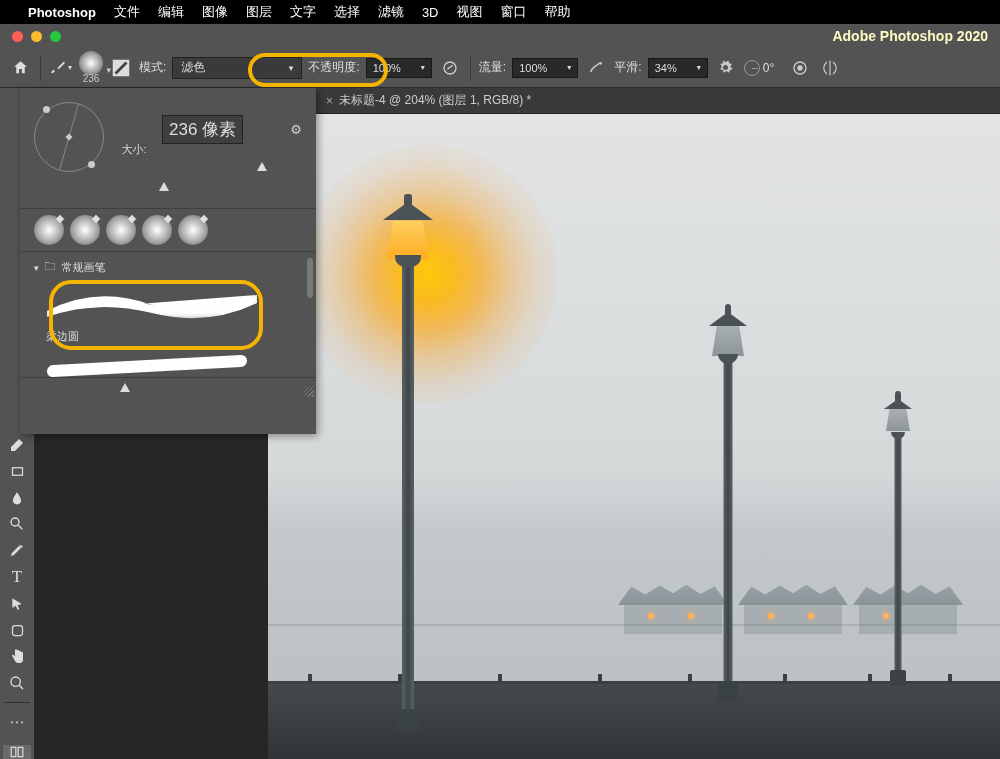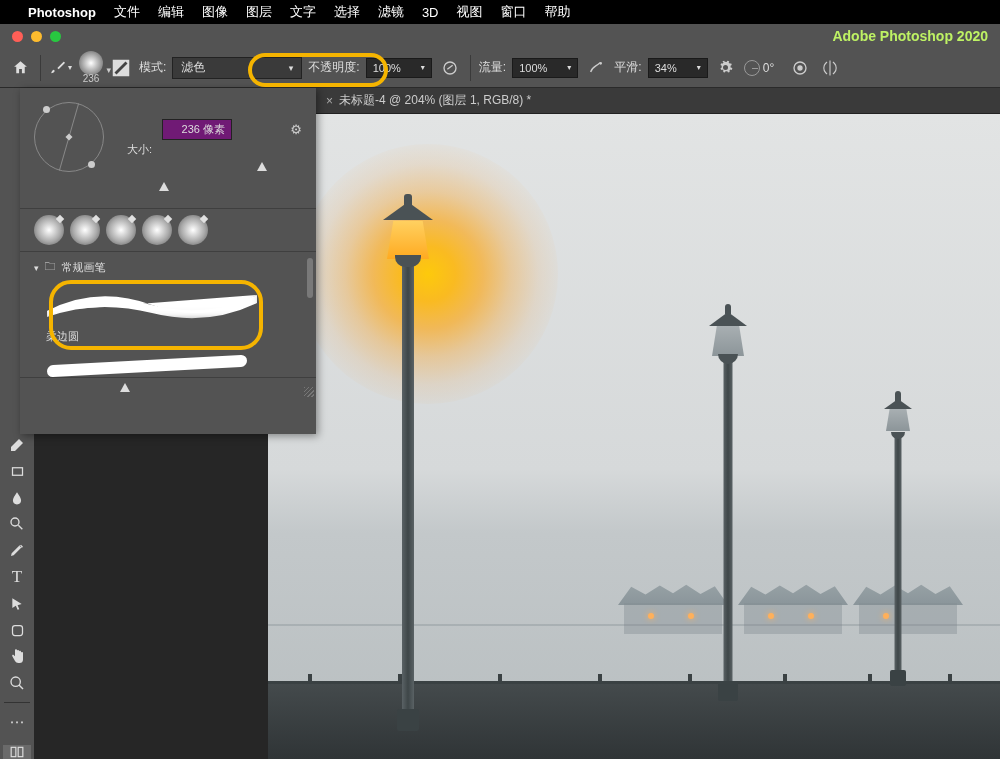--- a/index.html
+++ b/index.html
@@ -11,21 +11,21 @@
   .menubar .app-name { font-weight: bold; }
   .menu-item { cursor: default; }
   
   
   .titlebar { background: #535353; height: 24px; display: flex; align-items: center; justify-content: space-between; padding: 0 12px; }
   .traffic-lights { display: flex; gap: 8px; }
   .light { width: 11px; height: 11px; border-radius: 50%; }
   .red { background: #ff5f57; }
   .yellow { background: #febc2e; }
   .green { background: #28c840; }
-  .title-text { color: #bef264; font-weight: bold; font-size: 14px; }
+  .title-text { color: #fef9c3; font-weight: bold; font-size: 14px; }
   
   
   .optionsbar { background: #535353; height: 40px; display: flex; align-items: center; padding: 0 8px; gap: 6px; font-size: 12px; color: #ddd; border-bottom: 1px solid #2a2a2a;}
   .opt-ic { width: 24px; height: 24px; display:flex; align-items:center; justify-content:center; color:#ddd; }
   .brush-thumb { display:flex; flex-direction:column; align-items:center; position:relative; }
   .brush-thumb .circle { width: 24px; height: 24px; border-radius:50%; background: radial-gradient(circle, #fff 0%, #999 60%, rgba(0,0,0,0) 100%); }
   .brush-thumb .num { font-size:10px; color:#ccc; margin-top:-2px;}
   .brush-thumb .chev { position:absolute; right:-8px; top:14px; font-size:9px; color:#ccc;}
   .label { color:#ddd; font-size:12px;}
   .mode-select { display:flex; align-items:center; background:#3a3a3a; border:1px solid #222; height:22px; padding:0 8px; width:130px; justify-content:space-between; font-size:12px; position:relative; }
@@ -84,22 +84,22 @@
   .glow { position:absolute; width:260px; height:260px; border-radius:50%; background: radial-gradient(circle, rgba(255,200,0,0.95) 0%, rgba(255,180,0,0.85) 15%, rgba(255,160,0,0.6) 30%, rgba(255,150,0,0.3) 45%, rgba(255,140,0,0.1) 60%, transparent 75%); pointer-events:none;}
   
   
   .brush-panel { position:absolute; left:20px; top:88px; width:296px; height:346px; background:#535353; box-shadow: 2px 2px 8px rgba(0,0,0,0.4); z-index:10;}
   .bp-top { padding: 14px 14px 6px 14px; display:flex; gap:12px;}
   .bp-angle { width:70px; height:70px; position:relative; border:1px solid #888; border-radius:50%; flex-shrink:0;}
   .bp-angle .line { position:absolute; left:50%; top:50%; width:1px; height:70px; background:#888; transform:translate(-50%,-50%) rotate(16deg);}
   .bp-angle .dot { position:absolute; width:7px; height:7px; background:#ccc; border-radius:50%;}
   .bp-sliders { flex:1; font-size:11px; color:#ddd;}
   .bp-row { display:flex; align-items:center; gap:10px; margin-bottom:5px;}
-  .bp-row .lab { width:36px; text-align:right;margin-top:40px;}
-  .bp-row .val { background:#701a75; border:1px solid #222; padding:2px 6px; min-width:70px; font-size:11px;text-align:right;}
+  .bp-row .lab { width:36px; text-align:center;margin-top:40px;}
+  .bp-row .val { background:#404040; border:1px solid #222; padding:2px 6px; min-width:70px; font-size:17px;}
   .bp-row .gear { margin-left:auto; color:#ccc; font-size:13px;}
   .bp-row .box { margin-left:auto; width:14px; height:14px; border:1px solid #aaa; position:relative;}
   .bp-row .box::after{content:"+"; position:absolute; left:2px; top:-2px; color:#aaa; font-size:11px;}
   .bp-track { height:12px; position:relative; margin: 0 0 8px 46px;}
   .bp-track .tri { position:absolute; top:0; width:0; height:0; border-left:5px solid transparent; border-right:5px solid transparent; border-bottom:9px solid #ddd;}
   
   .bp-previews { display:flex; gap:6px; padding: 6px 14px; border-top:1px solid #3f3f3f; border-bottom:1px solid #3f3f3f;}
   .bp-prev { width:30px; height:30px; border-radius:50%; background: radial-gradient(circle, #fff 0%, #aaa 55%, transparent 100%); position:relative;}
   .bp-prev::after { content:""; position:absolute; top:1px; right:1px; width:6px; height:6px; background:#e0e0e0; transform:rotate(45deg);}
   

